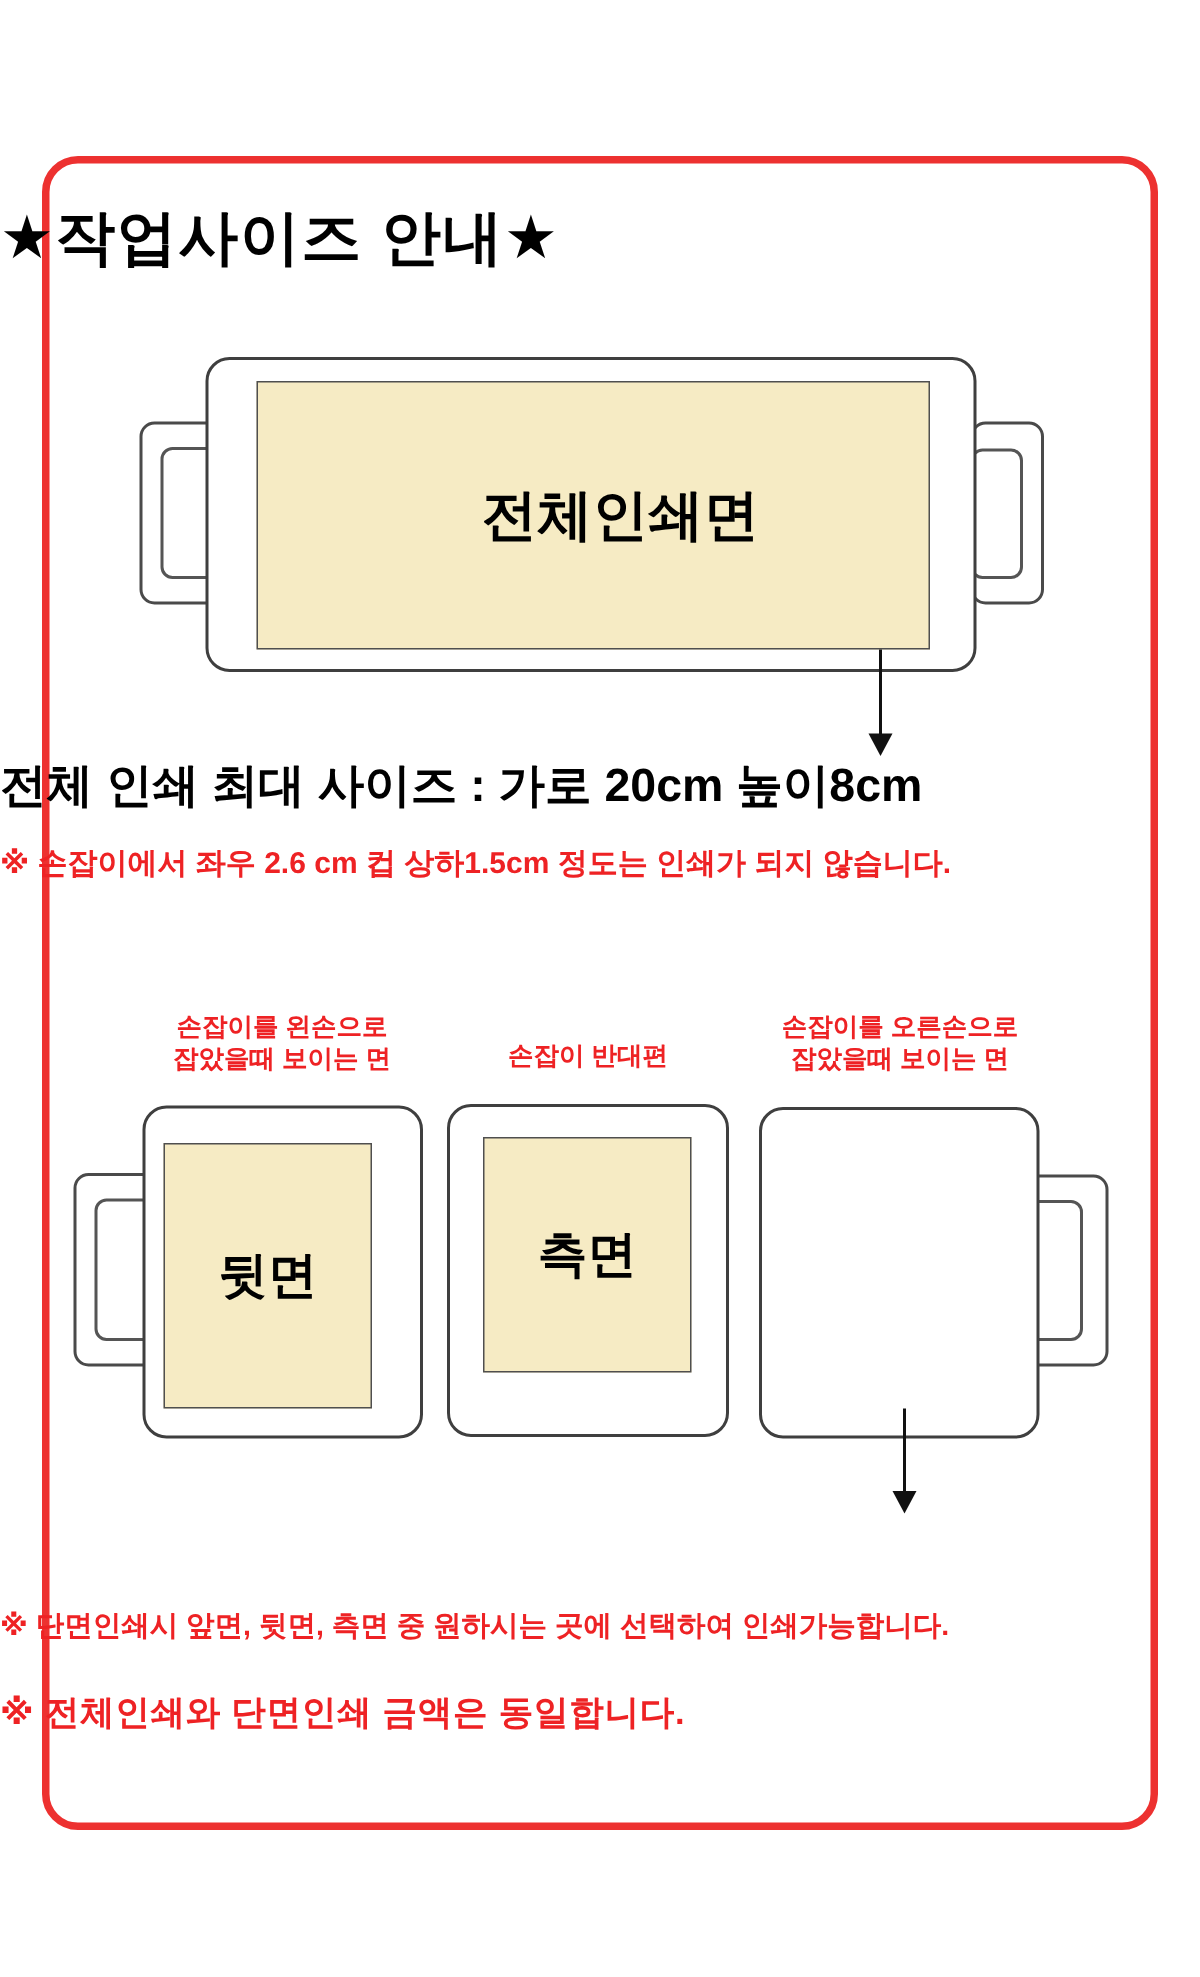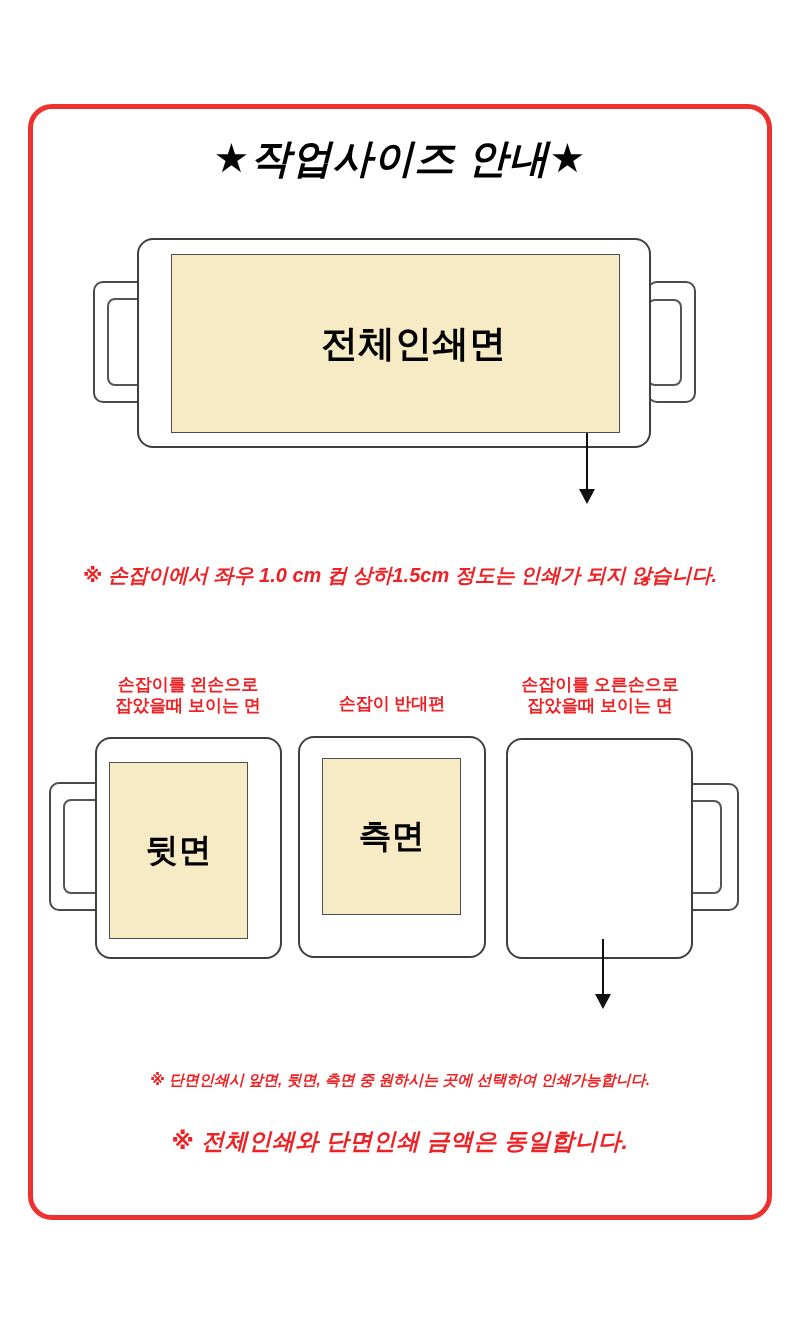--- a/index.html
+++ b/index.html
@@ -1,32 +1,32 @@
 <!DOCTYPE html>
 <html><head>
 <meta charset="utf-8">
 <style>
   html,body{margin:0;padding:0;background:#ffffff;}
   #page{
     position:relative;width:800px;height:1318px;background:#ffffff;overflow:hidden;
     font-family:"Liberation Sans","DejaVu Sans",sans-serif;color:#000;
   }
   .abs{position:absolute;box-sizing:border-box;}
-  .row{position:absolute;left:0;width:800px;text-align:center;box-sizing:border-box;font-style:italic;}
+  .row{position:absolute;left:0;width:800px;text-align:left;box-sizing:border-box;}
   .frame{
     left:28px;top:104px;width:744px;height:1116px;
     border:5px solid #ED3130;border-radius:24px;background:transparent;
   }
   .title{top:131px;font-size:40px;font-weight:bold;letter-spacing:1px;color:#000;}
   .h-black{font-size:31px;font-weight:bold;color:#000;line-height:1.15;}
   .h1{top:506px;}
   .h2{top:1026px;}
   .note-red{font-weight:bold;color:#EE2224;}
   .note1{top:562px;font-size:20px;}
-  .note2{top:1071px;font-size:15px;}
+  .note2{top:1071px;font-size:19px;}
   .footer-red{top:1126px;font-size:23px;font-weight:bold;color:#EE2224;letter-spacing:.5px;}
   .caption{position:absolute;text-align:center;font-size:17px;line-height:21px;font-weight:bold;color:#EE2224;box-sizing:border-box;}
   .cap1{left:88px;width:200px;top:674px;}
   .cap2{left:294px;width:196px;top:693px;}
   .cap3{left:500px;width:200px;top:674px;}
   .mug-body{
     position:absolute;background:#ffffff;border:2px solid #3f3f3f;border-radius:16px;z-index:2;box-sizing:border-box;
   }
   .handle-outer{
     position:absolute;background:#ffffff;border:2px solid #4a4a4a;border-radius:10px;z-index:1;box-sizing:border-box;
@@ -60,21 +60,22 @@
 
   <div class="handle-outer" style="left:93px;top:281px;width:56px;height:122px;"></div>
   <div class="handle-inner" style="left:107px;top:298px;width:42px;height:88px;"></div>
   <div class="handle-outer" style="left:647px;top:281px;width:49px;height:122px;"></div>
   <div class="handle-inner" style="left:647px;top:299px;width:35px;height:87px;"></div>
   <div class="mug-body" style="left:137px;top:238px;width:514px;height:210px;"></div>
   <div class="print-area pa-big">전체인쇄면</div>
   <div class="arrow-line" style="left:586px;top:433px;height:58px;"></div>
   <div class="arrow-head" style="left:579px;top:489px;"></div>
 
-  <div class="row note-red note1">※ 손잡이에서 좌우 1.0 cm 컵 상하1.5cm 정도는 인쇄가 되지 않습니다.</div>
+  <div class="row h-black h1">전체 인쇄 최대 사이즈 : 가로 20cm 높이8cm</div>
+  <div class="row note-red note1">※ 손잡이에서 좌우 2.6 cm 컵 상하1.5cm 정도는 인쇄가 되지 않습니다.</div>
 
   <div class="caption cap1">
     <span style="display:block">손잡이를 왼손으로</span>
     <span style="display:block">잡았을때 보이는 면</span>
   </div>
   <div class="caption cap2">
     <span style="display:block">손잡이 반대편</span>
   </div>
   <div class="caption cap3">
     <span style="display:block">손잡이를 오른손으로</span>

